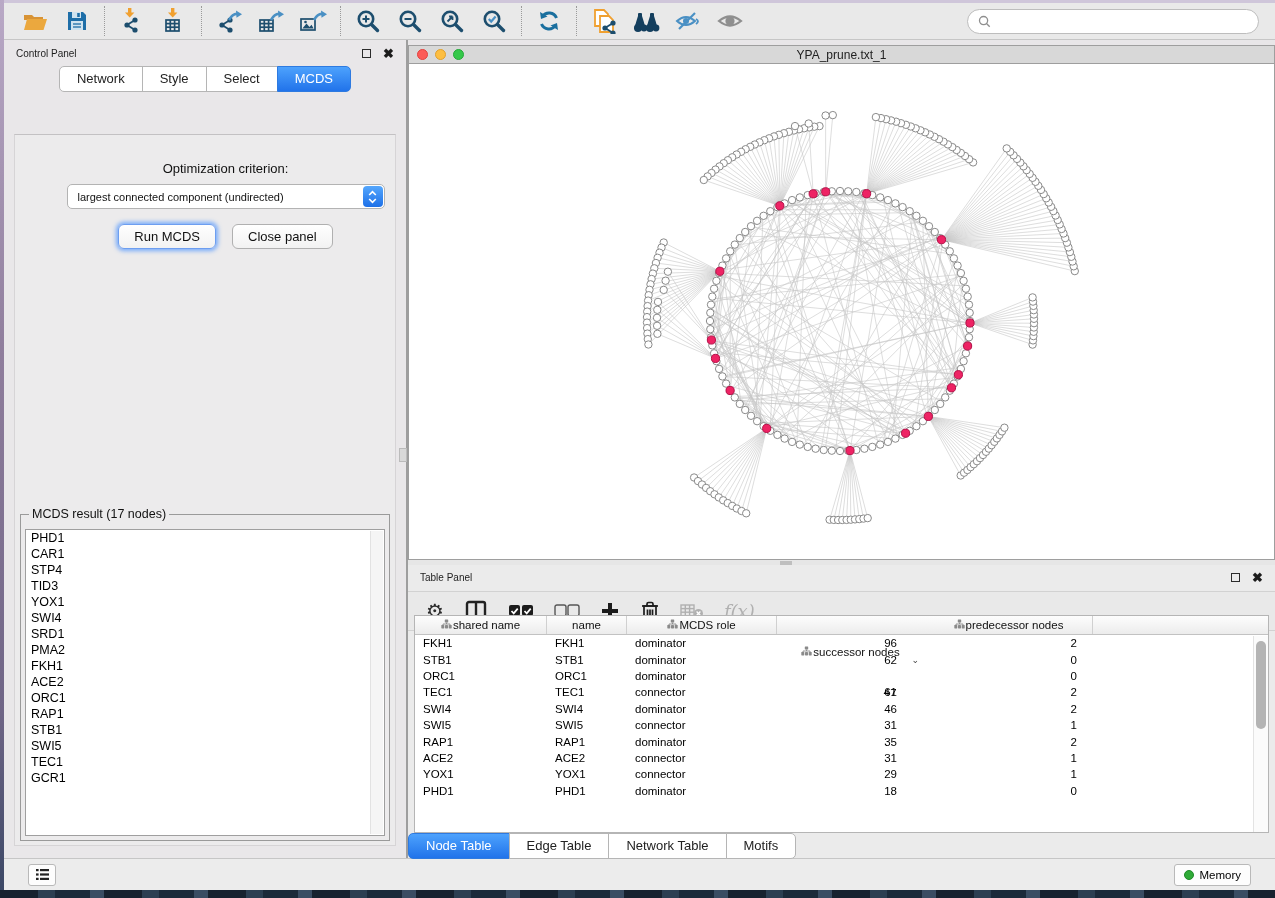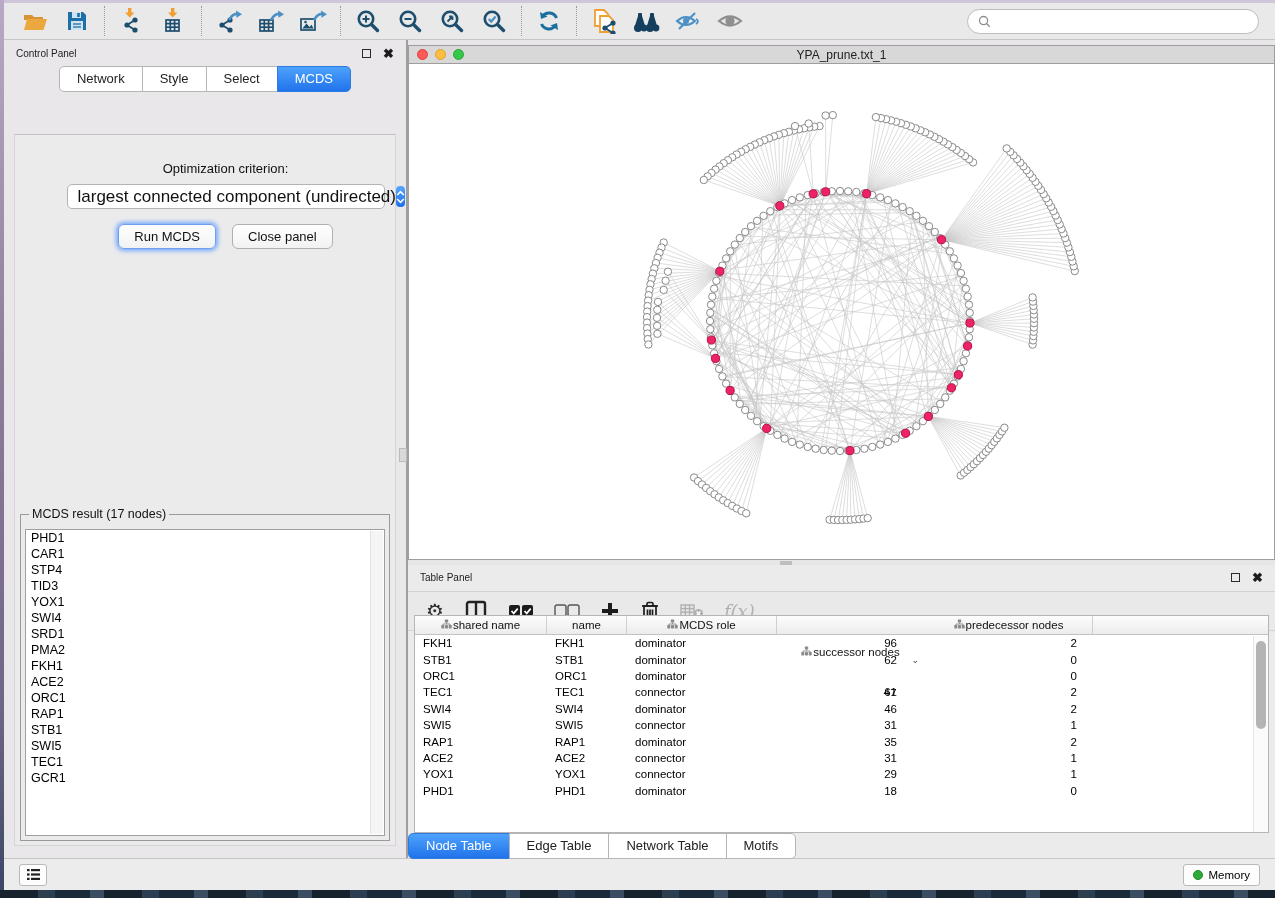--- a/index.html
+++ b/index.html
@@ -33,21 +33,21 @@
   .seg-tabs { display:flex; justify-content:center; position:relative; z-index:2; }
   .seg { font-size:13px; padding:4px 17px 5px; background:#fff; border:1px solid #b5b5b5; margin-left:-1px; color:#222; }
   .seg:first-child { border-radius:5px 0 0 5px; margin-left:0; }
   .seg:last-child  { border-radius:0 5px 5px 0; }
   .seg.active { background:linear-gradient(180deg,#4da2fd,#2173ea); color:#fff; border-color:#2e7ae0; }
   .cp-inner { position:absolute; left:10px; right:10px; top:94px; bottom:12px; background:#ecebec;
               border:1px solid #d6d4d6; border-top:1px solid #c3c1c3;padding-left:41px; }
   .opt-label { text-align:center; font-size:13px; margin-top:26px; color:#111; }
   .combo { margin:8px auto 0; width:318px; height:25px; background:#fff; border:1px solid #b3b3b3; border-radius:5px;
            display:flex; align-items:center; position:relative; }
-  .combo-text { font-size:17px; padding-left:10px; color:#111; flex:1; white-space:nowrap; }
+  .combo-text { font-size:11px; padding-left:10px; color:#111; flex:1; white-space:nowrap; }
   .combo-step { width:20px; height:21px; margin-right:1px; border-radius:4px;
                 background:linear-gradient(180deg,#55a7fd,#1d70e8); display:flex; flex-direction:column;
                 align-items:center; justify-content:center; color:#fff; }
   .combo-step svg { display:block; }
   .btn-row { display:flex; justify-content:center; gap:16px; margin-top:15px; }
   .mac-btn { font-size:13px; background:linear-gradient(180deg,#ffffff,#f2f2f2); border:1px solid #b0b0b0;
              border-radius:6px; padding:4px 15px; color:#111; font-family:"Liberation Sans", sans-serif; }
   .mac-btn.focused { box-shadow:0 0 4px 2px rgba(80,150,255,.75); border-color:#6d9ef0; }
   .result-fieldset { position:absolute; left:5px; right:5px; top:372px; bottom:4px;
                      border:1px solid #9a9a9a; padding:4px 4px 4px 4px; background:transparent; }
@@ -93,21 +93,21 @@
   .td.left { padding-left:8px; }
   .td.num-s { text-align:right; padding-right:28px; }
   .td.num-p { text-align:right; padding-right:16px; }
   .tbl-scroll { position:absolute; top:20px; right:0; bottom:0; width:15px; background:#fbfbfb; border-left:1px solid #e3e3e3; }
   .tbl-thumb { position:absolute; left:2px; top:5px; width:10px; height:88px; background:#b4b4b4; border-radius:5px; }
 
   .tp-tabs { position:absolute; left:0; right:0; bottom:0; height:25px; display:flex; justify-content:flex-start; align-items:center; }
 
   
   .statusbar { position:absolute; left:4px; top:858px; width:1271px; height:32px; background:#ececec; border-top:1px solid #c6c6c6;
-               display:flex; align-items:center; padding:0 15px; }
+               display:flex; align-items:center; padding:0 24px; }
   .status-btn { width:28px; height:22px; background:#fdfdfd; border:1px solid #b9b9b9; border-radius:3px;
                 display:flex; align-items:center; justify-content:center; }
   .mem-btn { margin-left:auto; height:22px; background:#fdfdfd; border:1px solid #b9b9b9; border-radius:3px;
              display:flex; align-items:center; gap:5px; padding:0 9px; font-size:11.5px; color:#000; }
   .mem-dot { width:10px; height:10px; border-radius:50%; background:#2faa37; border:1px solid #1f8a28; }
 </style>
 </head>
 <body>
 
 <div class="edge-top"></div>

